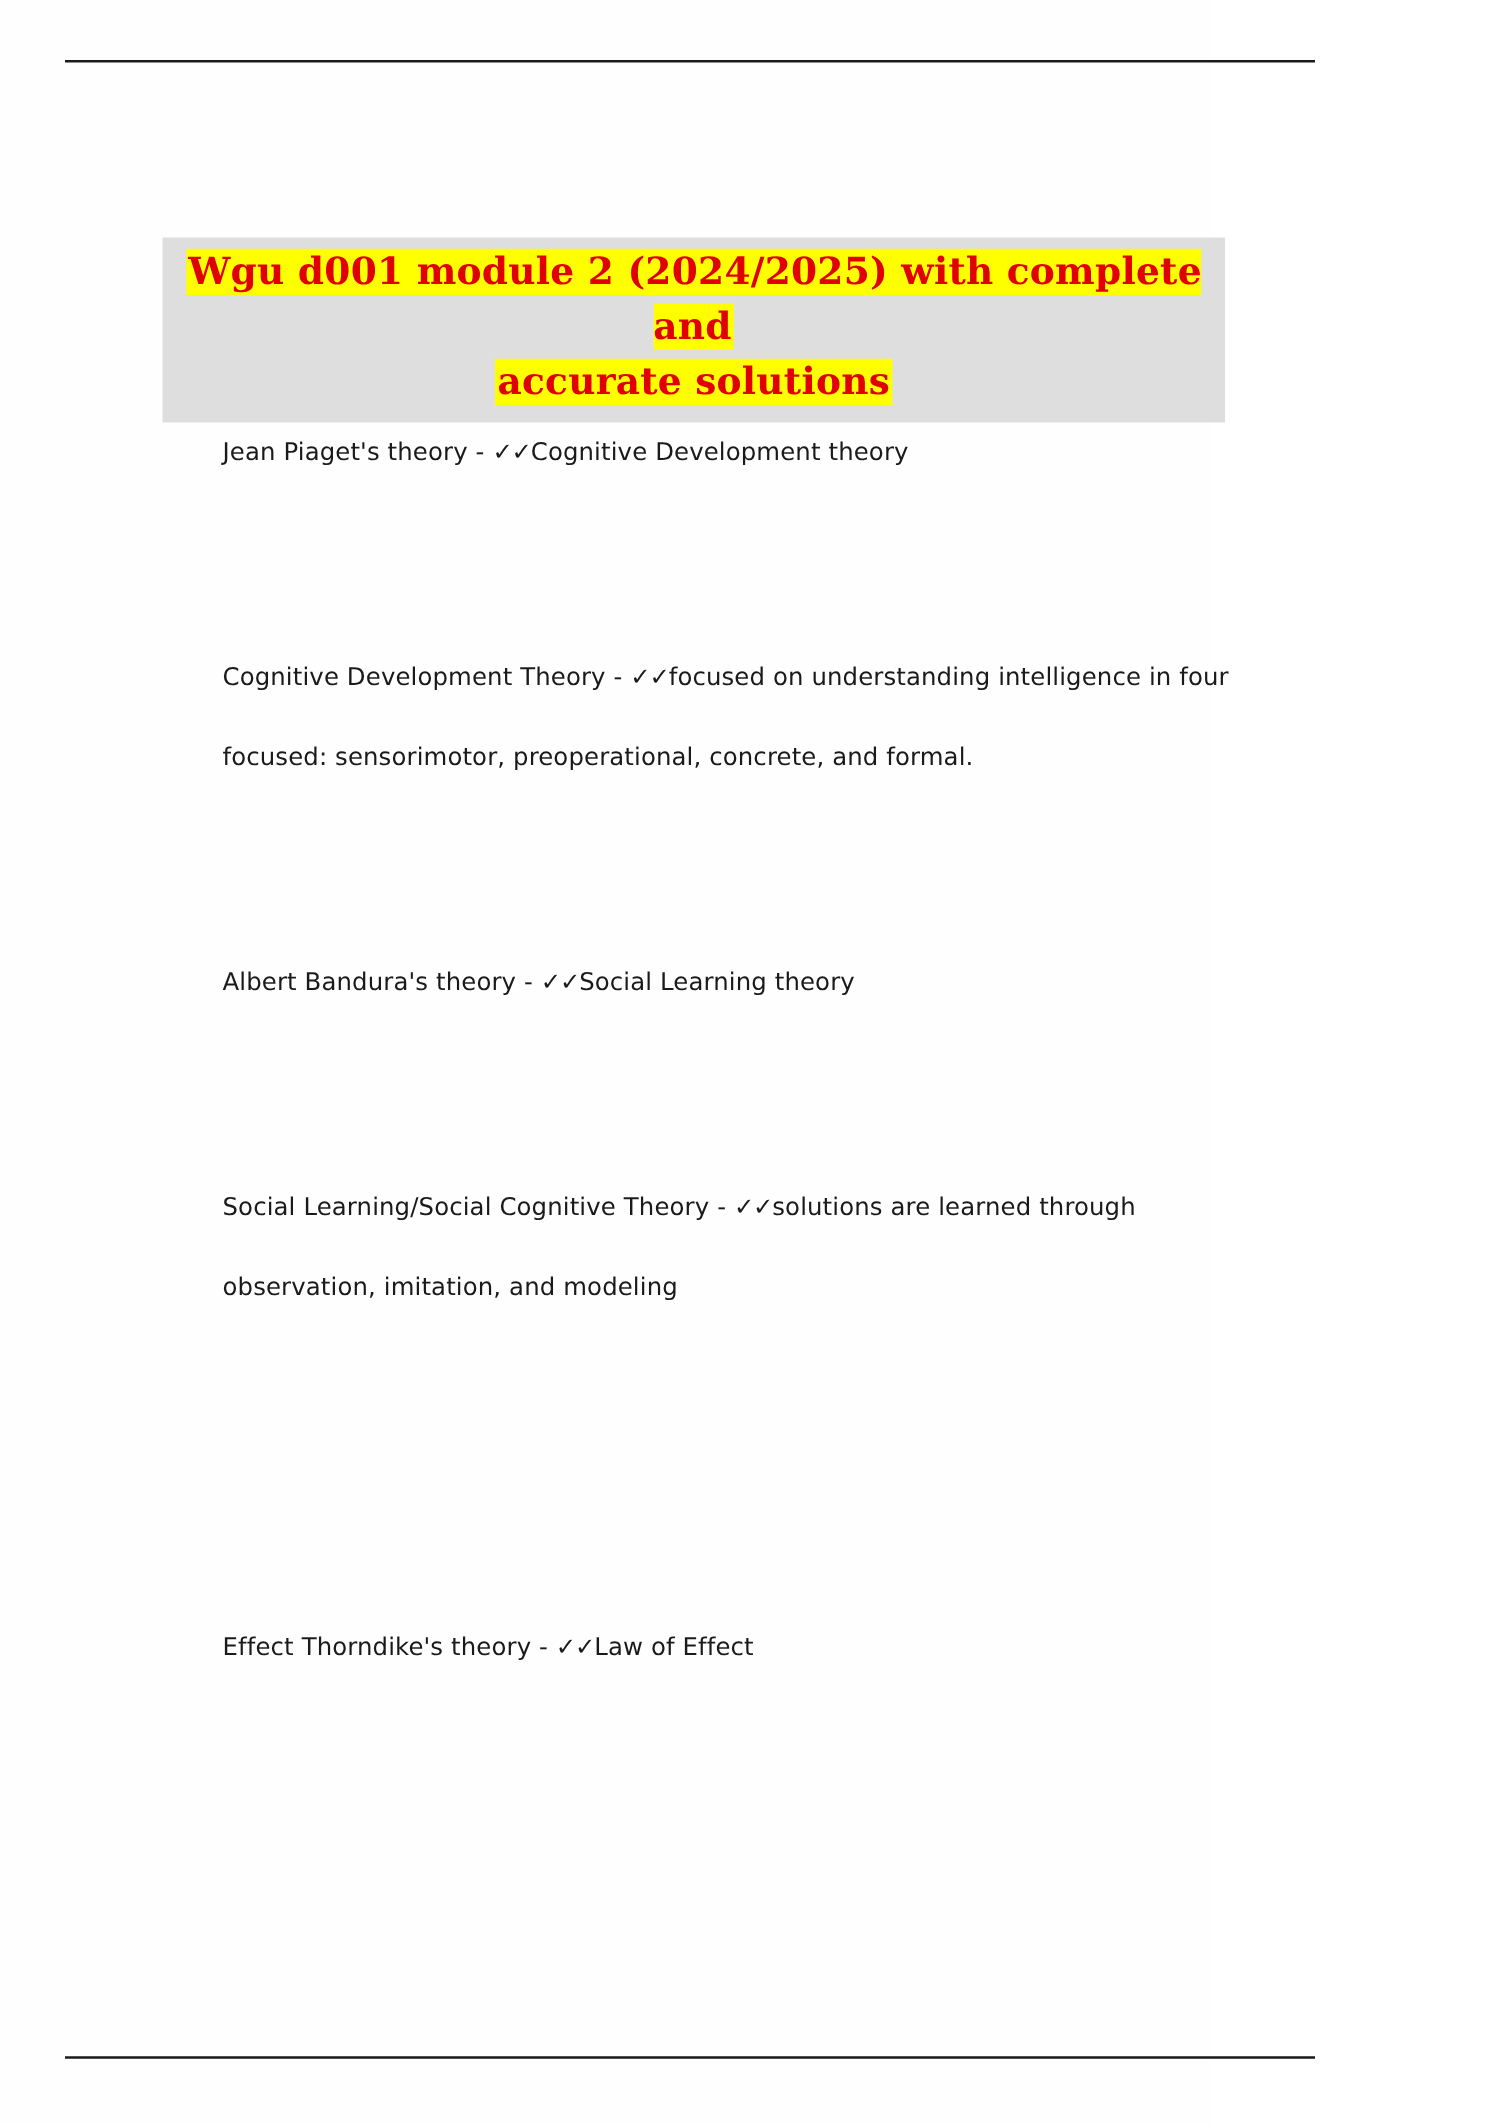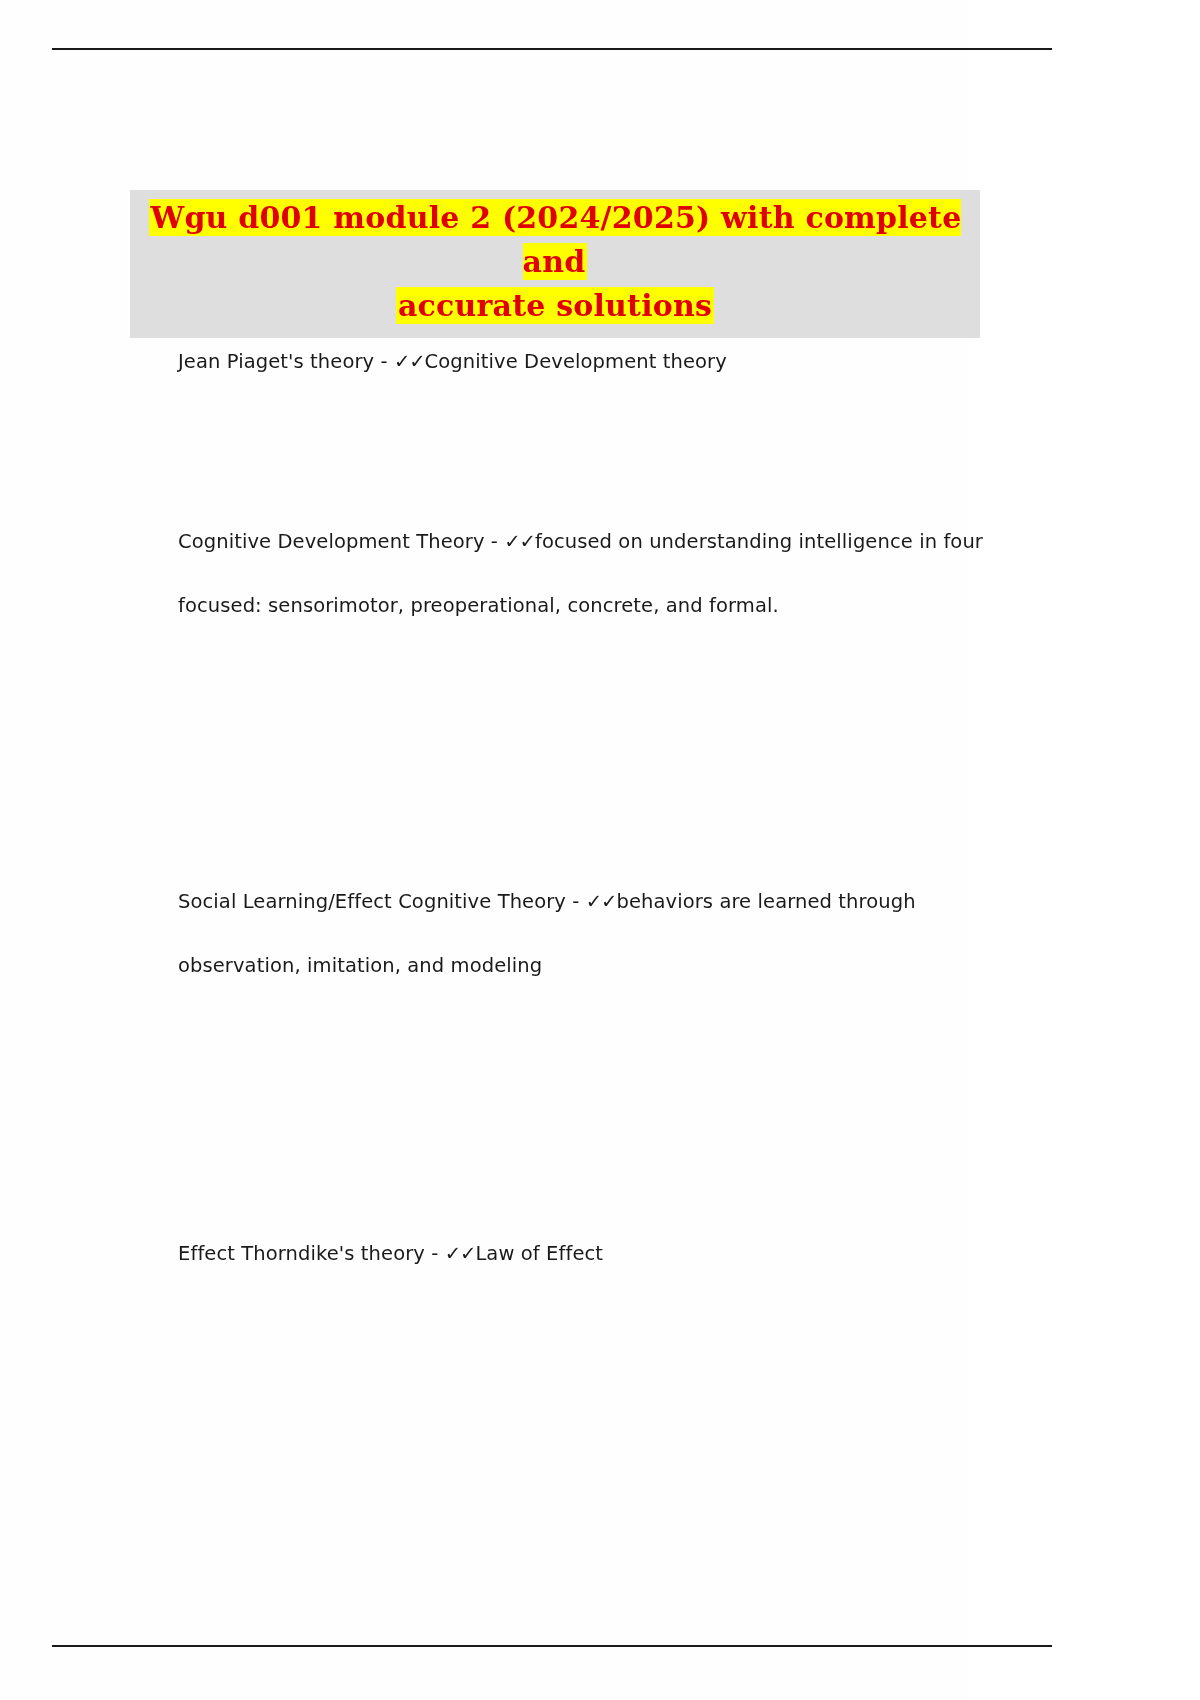--- a/index.html
+++ b/index.html
@@ -110,24 +110,27 @@
       <div class="entry-line"><span>Jean Piaget's theory - </span><span class="check">✓✓</span><span>Cognitive Development theory</span></div>
     </div>
     <div class="entry-spacer"></div>
 
     <div class="entry">
       <div class="entry-line"><span>Cognitive Development Theory - </span><span class="check">✓✓</span><span>focused on understanding intelligence in four</span></div>
       <div class="entry-line">focused: sensorimotor, preoperational, concrete, and formal.</div>
     </div>
     <div class="entry-spacer"></div>
 
+    <div class="entry">
+      <div class="entry-line"><span>Albert Bandura's theory - </span><span class="check">✓✓</span><span>Social Learning theory</span></div>
+    </div>
     <div class="entry-spacer"></div>
 
     <div class="entry">
-      <div class="entry-line"><span>Social Learning/Effect Cognitive Theory - </span><span class="check">✓✓</span><span>behaviors are learned through</span></div>
+      <div class="entry-line"><span>Social Learning/Social Cognitive Theory - </span><span class="check">✓✓</span><span>solutions are learned through</span></div>
       <div class="entry-line">observation, imitation, and modeling</div>
     </div>
     <div class="entry-spacer"></div>
 
     <div class="entry-spacer short"></div>
 
     <div class="entry">
       <div class="entry-line"><span>Effect Thorndike's theory - </span><span class="check">✓✓</span><span>Law of Effect</span></div>
     </div>
 

